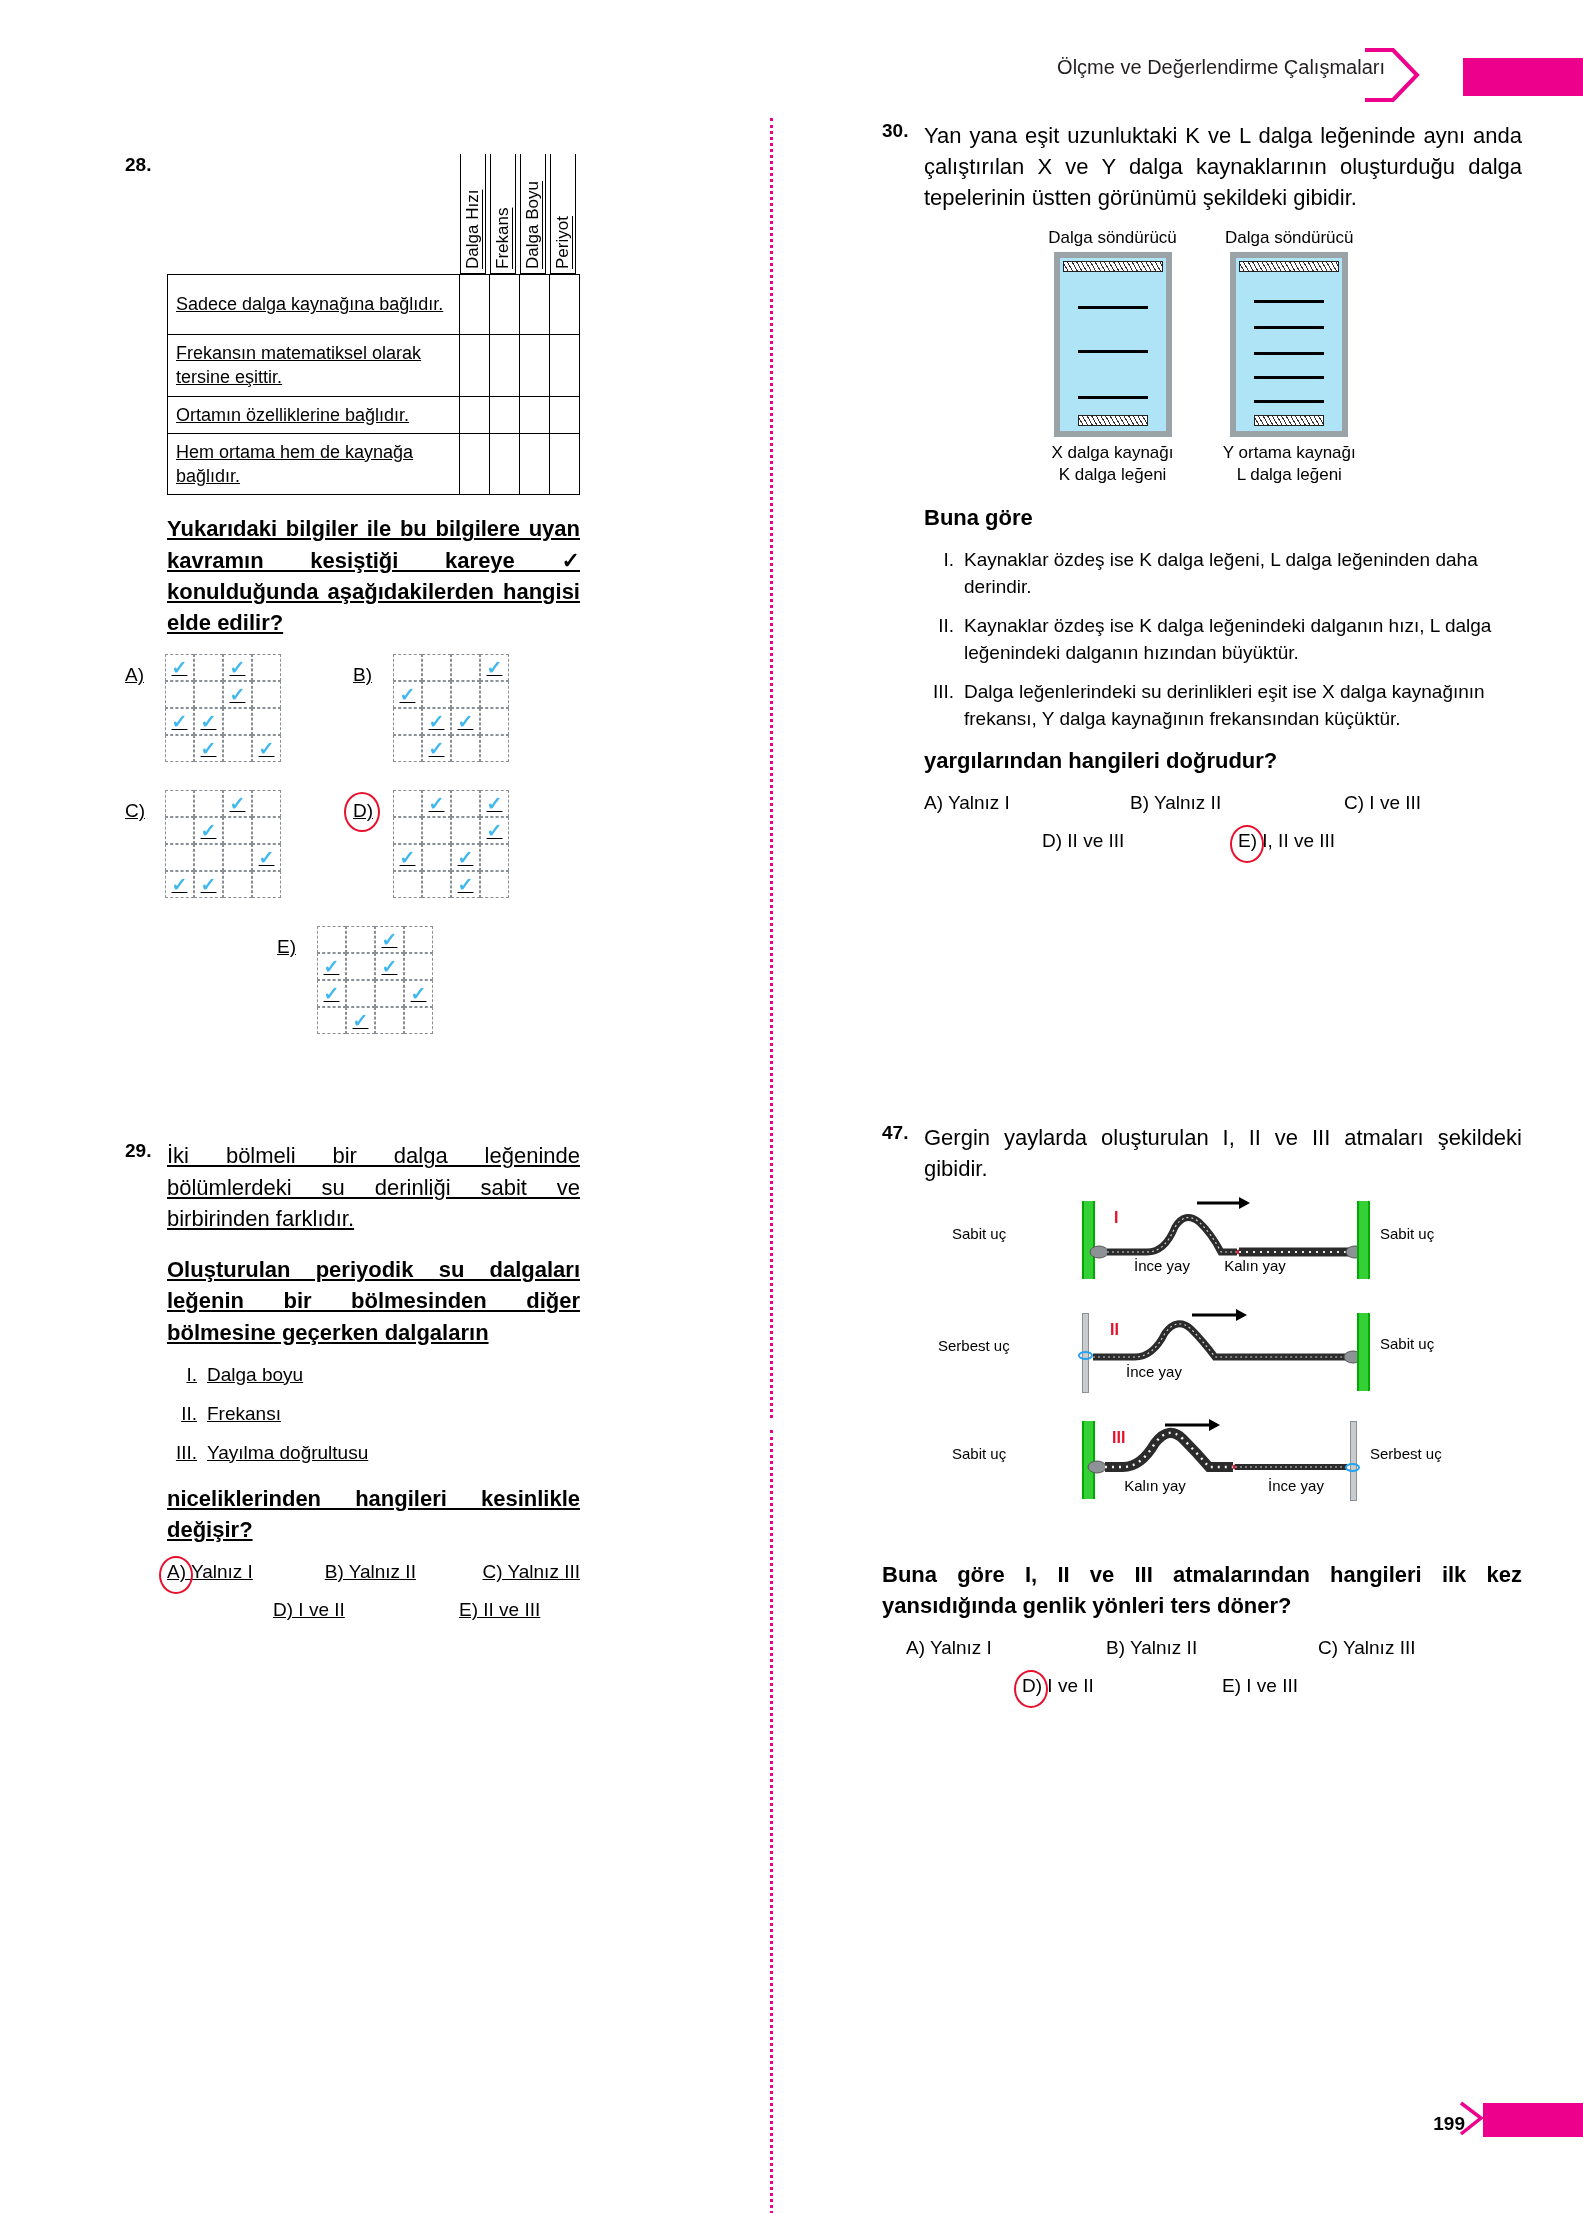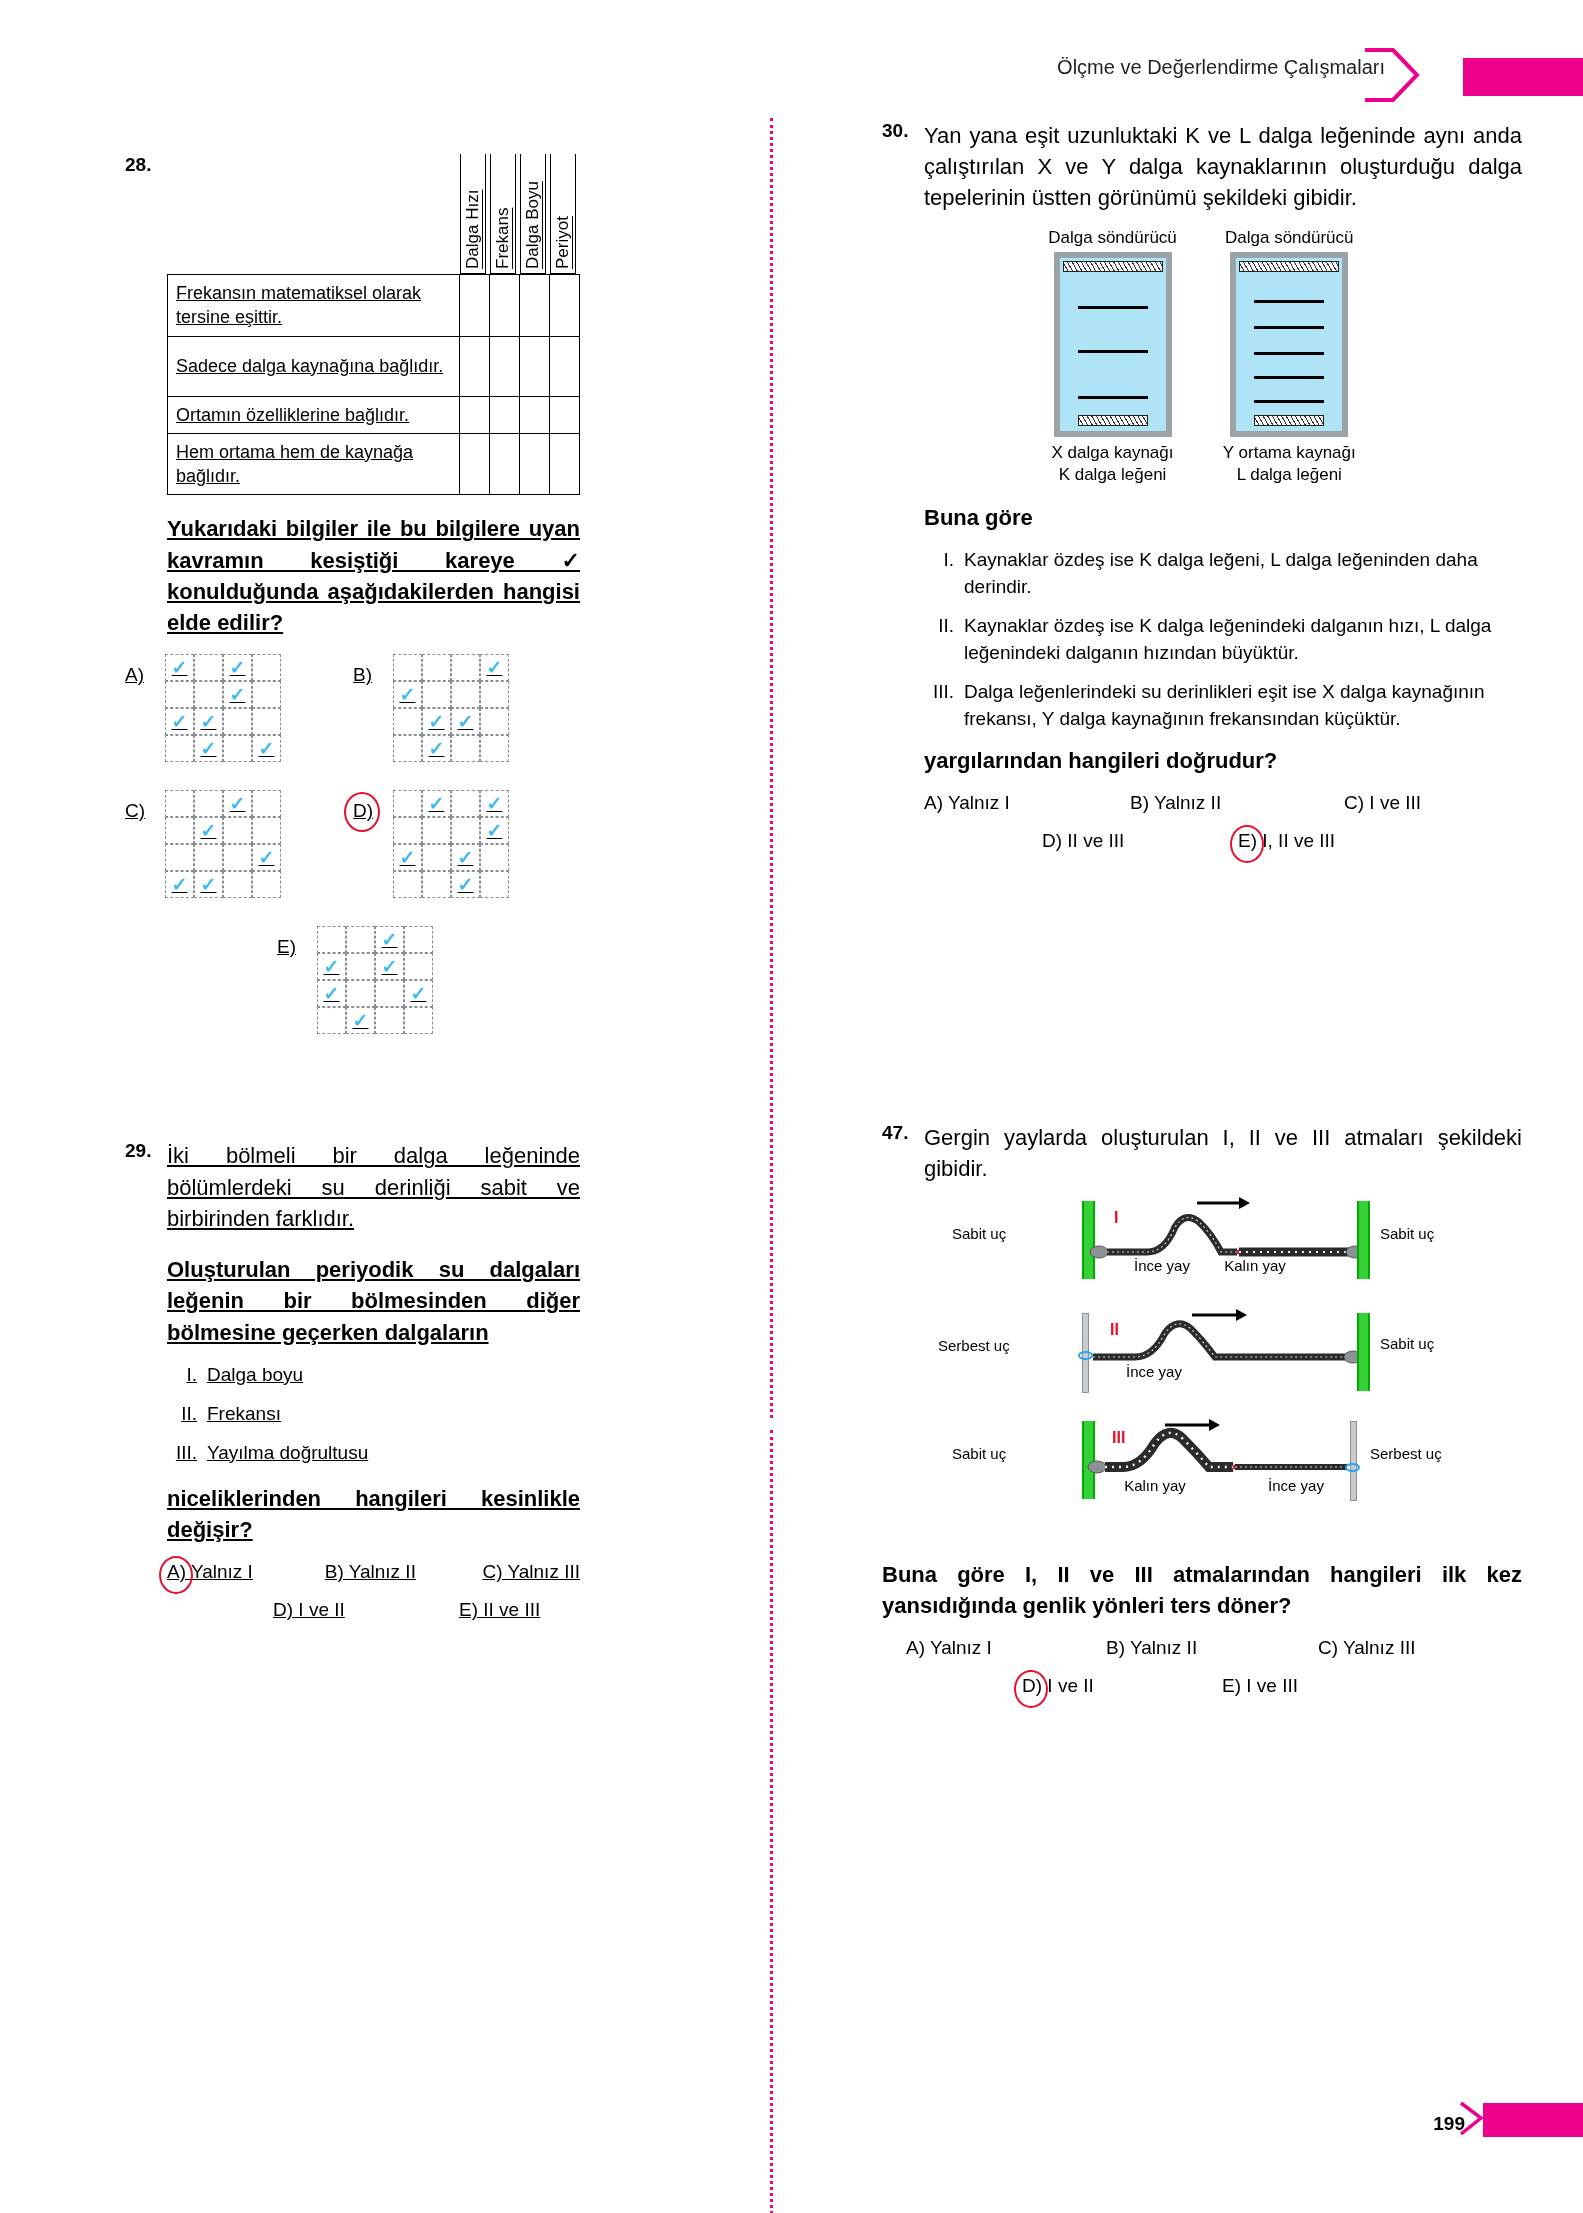--- a/index.html
+++ b/index.html
@@ -194,32 +194,32 @@
                 <span class="vhead">Frekans</span>
               </td>
           <td class="cellw" style="border:none;">
                 <span class="vhead">Dalga Boyu</span>
               </td>
           <td class="cellw" style="border:none;">
                 <span class="vhead">Periyot</span>
               </td>
         </tr>
         <tr>
-          <td class="rowlabel" style="height:60px;">Frekansın matematiksel olarak tersine eşittir.</td>
-          <td></td>
-          <td></td>
-          <td></td>
-          <td></td>
-        </tr>
-        <tr>
           <td class="rowlabel" style="height:60px;">Sadece dalga kaynağına bağlıdır.</td>
           <td class="cellw"></td>
           <td class="cellw"></td>
           <td class="cellw"></td>
           <td class="cellw"></td>
+        </tr>
+        <tr>
+          <td class="rowlabel" style="height:60px;">Frekansın matematiksel olarak tersine eşittir.</td>
+          <td></td>
+          <td></td>
+          <td></td>
+          <td></td>
         </tr>
         <tr>
           <td class="rowlabel" style="height:34px;">Ortamın özelliklerine bağlıdır.</td>
           <td></td>
           <td></td>
           <td></td>
           <td></td>
         </tr>
         <tr>
           <td class="rowlabel" style="height:60px;">Hem ortama hem de kaynağa bağlıdır.</td>

